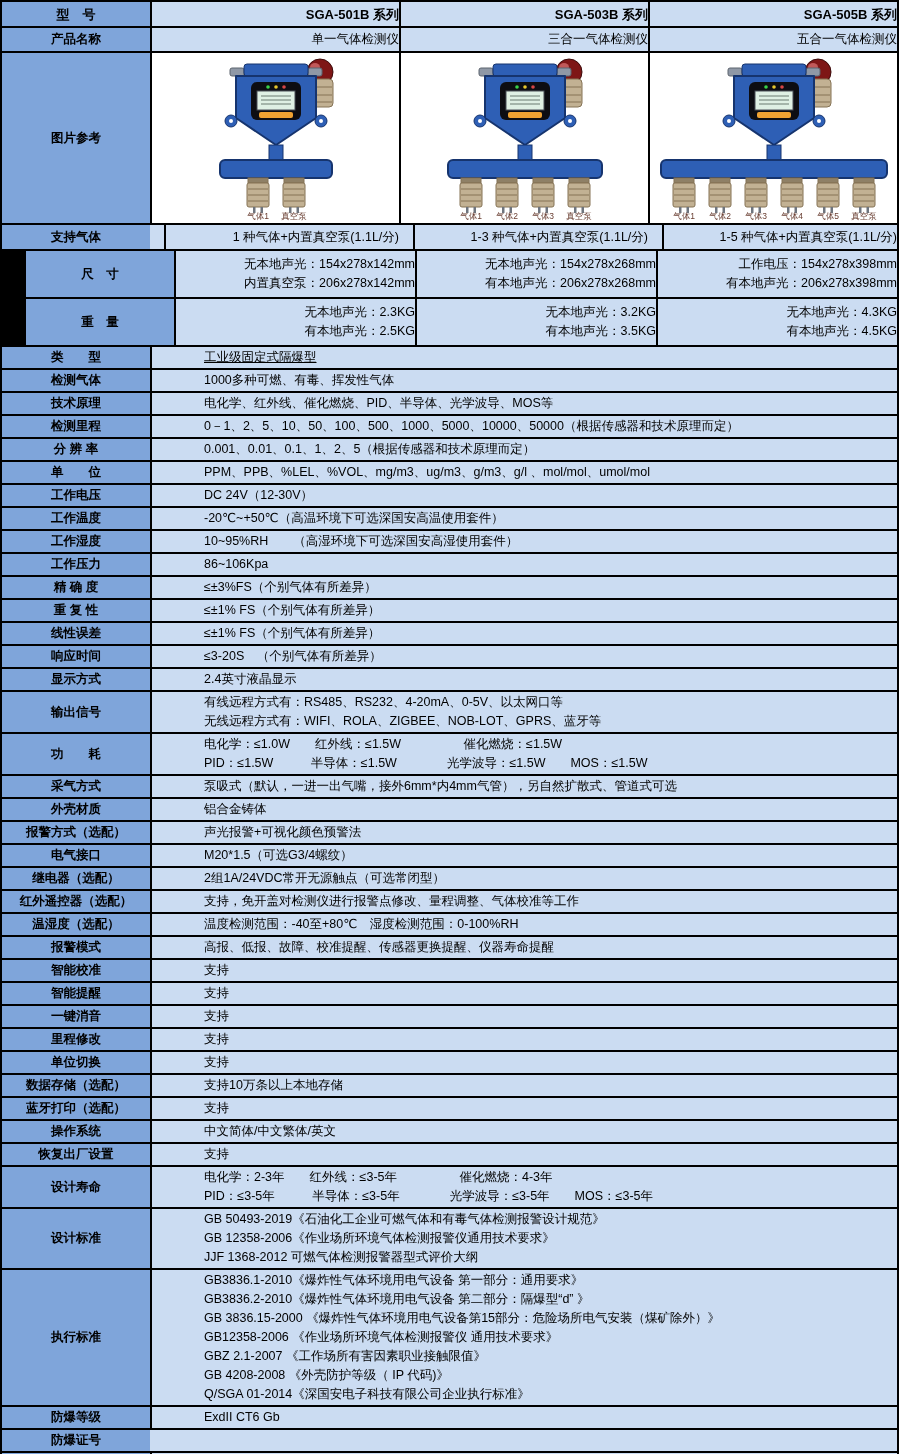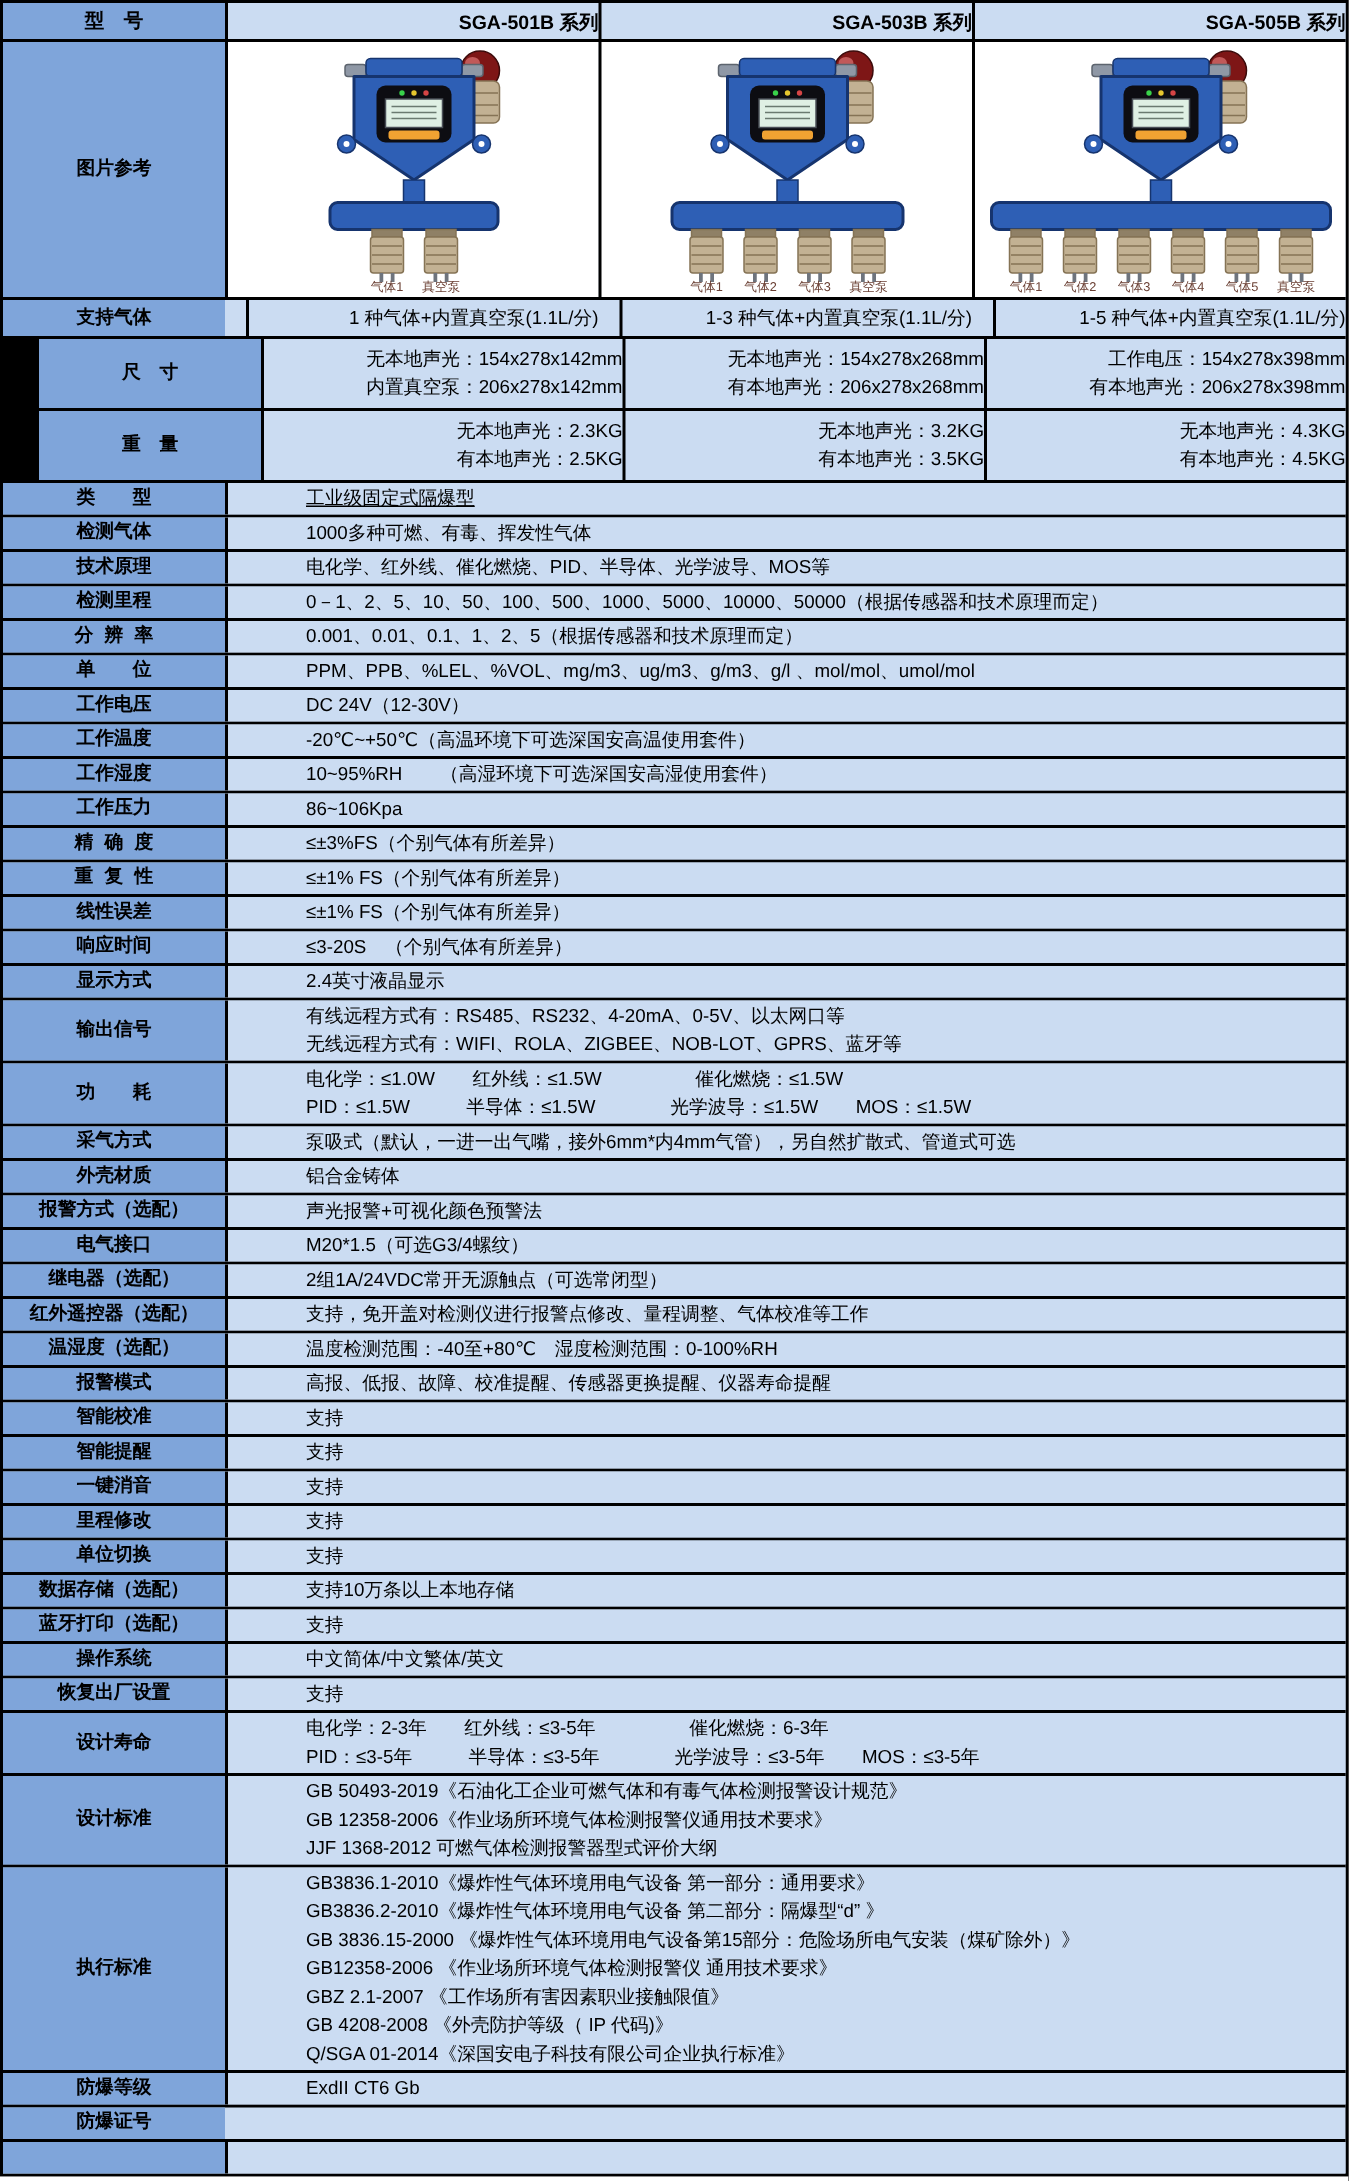--- a/index.html
+++ b/index.html
@@ -3,21 +3,21 @@
 <meta charset="utf-8">
 <style>
   html,body{margin:0;padding:0;background:#ffffff;}
   body{font-family:"Liberation Sans","DejaVu Sans",sans-serif;color:#000;}
   .table{width:899px;box-sizing:border-box;border:2px solid #000;background:#000;}
   .row{display:flex;background:#CBDCF2;}
   .row + .row{border-top:2px solid #000;}
   .cell{box-sizing:border-box;display:flex;flex-direction:column;justify-content:center;overflow:hidden;}
   .cell + .cell{border-left:2px solid #000;}
   .label{width:148px;flex:0 0 148px;background:#7FA5DA;align-items:center;text-align:center;
-         font-weight:bold;font-size:13px;justify-content:center;font-family:Liberation Mono, monospace;}
+         font-weight:bold;font-size:13px;justify-content:center;}
   .value{flex:1;background:#CBDCF2;padding:1px 9px;}
   .col{flex:1;background:#CBDCF2;align-items:flex-end;text-align:center;justify-content:center;}
   .line{height:19px;line-height:19px;font-size:12.5px;white-space:pre;margin-left:43px;}
   .c-line{height:19px;line-height:19px;font-size:12.5px;white-space:pre;text-align:center;}
   .bold .c-line{font-weight:bold;font-size:13px;}
   .u .line{text-decoration:underline;}
   .r-model{height:24px;}
   .r-name{height:23px;}
   .r-images{height:170px;}
   .r-images .col{background:#FFFFFF;justify-content:flex-end;align-items:center;padding:2px 0;}
@@ -39,20 +39,34 @@
         <div class="c-line">SGA-501B 系列</div>
       </div>
     <div class="cell col">
         <div class="c-line">SGA-503B 系列</div>
       </div>
     <div class="cell col">
         <div class="c-line">SGA-505B 系列</div>
       </div>
   </div>
 
+  <div class="row r-name">
+    <div class="cell label">
+        <div class="c-line">产品名称</div>
+      </div>
+    <div class="cell col">
+        <div class="c-line">单一气体检测仪</div>
+      </div>
+    <div class="cell col">
+        <div class="c-line">三合一气体检测仪</div>
+      </div>
+    <div class="cell col">
+        <div class="c-line">五合一气体检测仪</div>
+      </div>
+  </div>
 
   <div class="row r-images">
     <div class="cell label">
         <div class="c-line">图片参考</div>
       </div>
     <div class="cell col img-cell" id="img-0">
         <svg width="152" height="166" viewBox="0 0 152 166">
           <rect x="100" y="27" width="10" height="8" fill="#98a0ac" stroke="#5d646e"></rect>
           <ellipse cx="120" cy="17" rx="13" ry="13" fill="#7E1616" stroke="#3c0b0b"></ellipse>
           <ellipse cx="115" cy="12" rx="5" ry="4" fill="#d26a6a" opacity="0.8"></ellipse>
@@ -562,21 +576,21 @@
       </div>
       <div class="cell value">
         <div class="line">支持</div>
       </div>
     </div>
     <div class="row spec-row">
       <div class="cell label">
         <div class="c-line">设计寿命</div>
       </div>
       <div class="cell value">
-        <div class="line">电化学：2-3年　　红外线：≤3-5年　　　　　催化燃烧：6-3年</div>
+        <div class="line">电化学：2-3年　　红外线：≤3-5年　　　　　催化燃烧：4-3年</div>
         <div class="line">PID：≤3-5年　　　半导体：≤3-5年　　　　光学波导：≤3-5年　　MOS：≤3-5年</div>
       </div>
     </div>
     <div class="row spec-row">
       <div class="cell label">
         <div class="c-line">设计标准</div>
       </div>
       <div class="cell value">
         <div class="line">GB 50493-2019《石油化工企业可燃气体和有毒气体检测报警设计规范》</div>
         <div class="line">GB 12358-2006《作业场所环境气体检测报警仪通用技术要求》</div>

